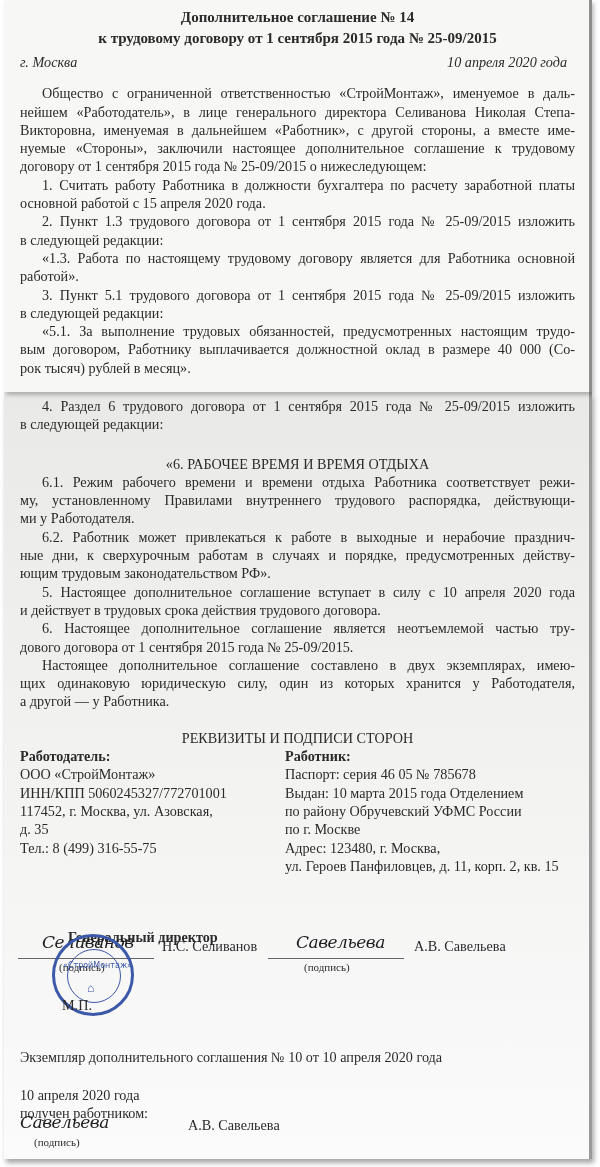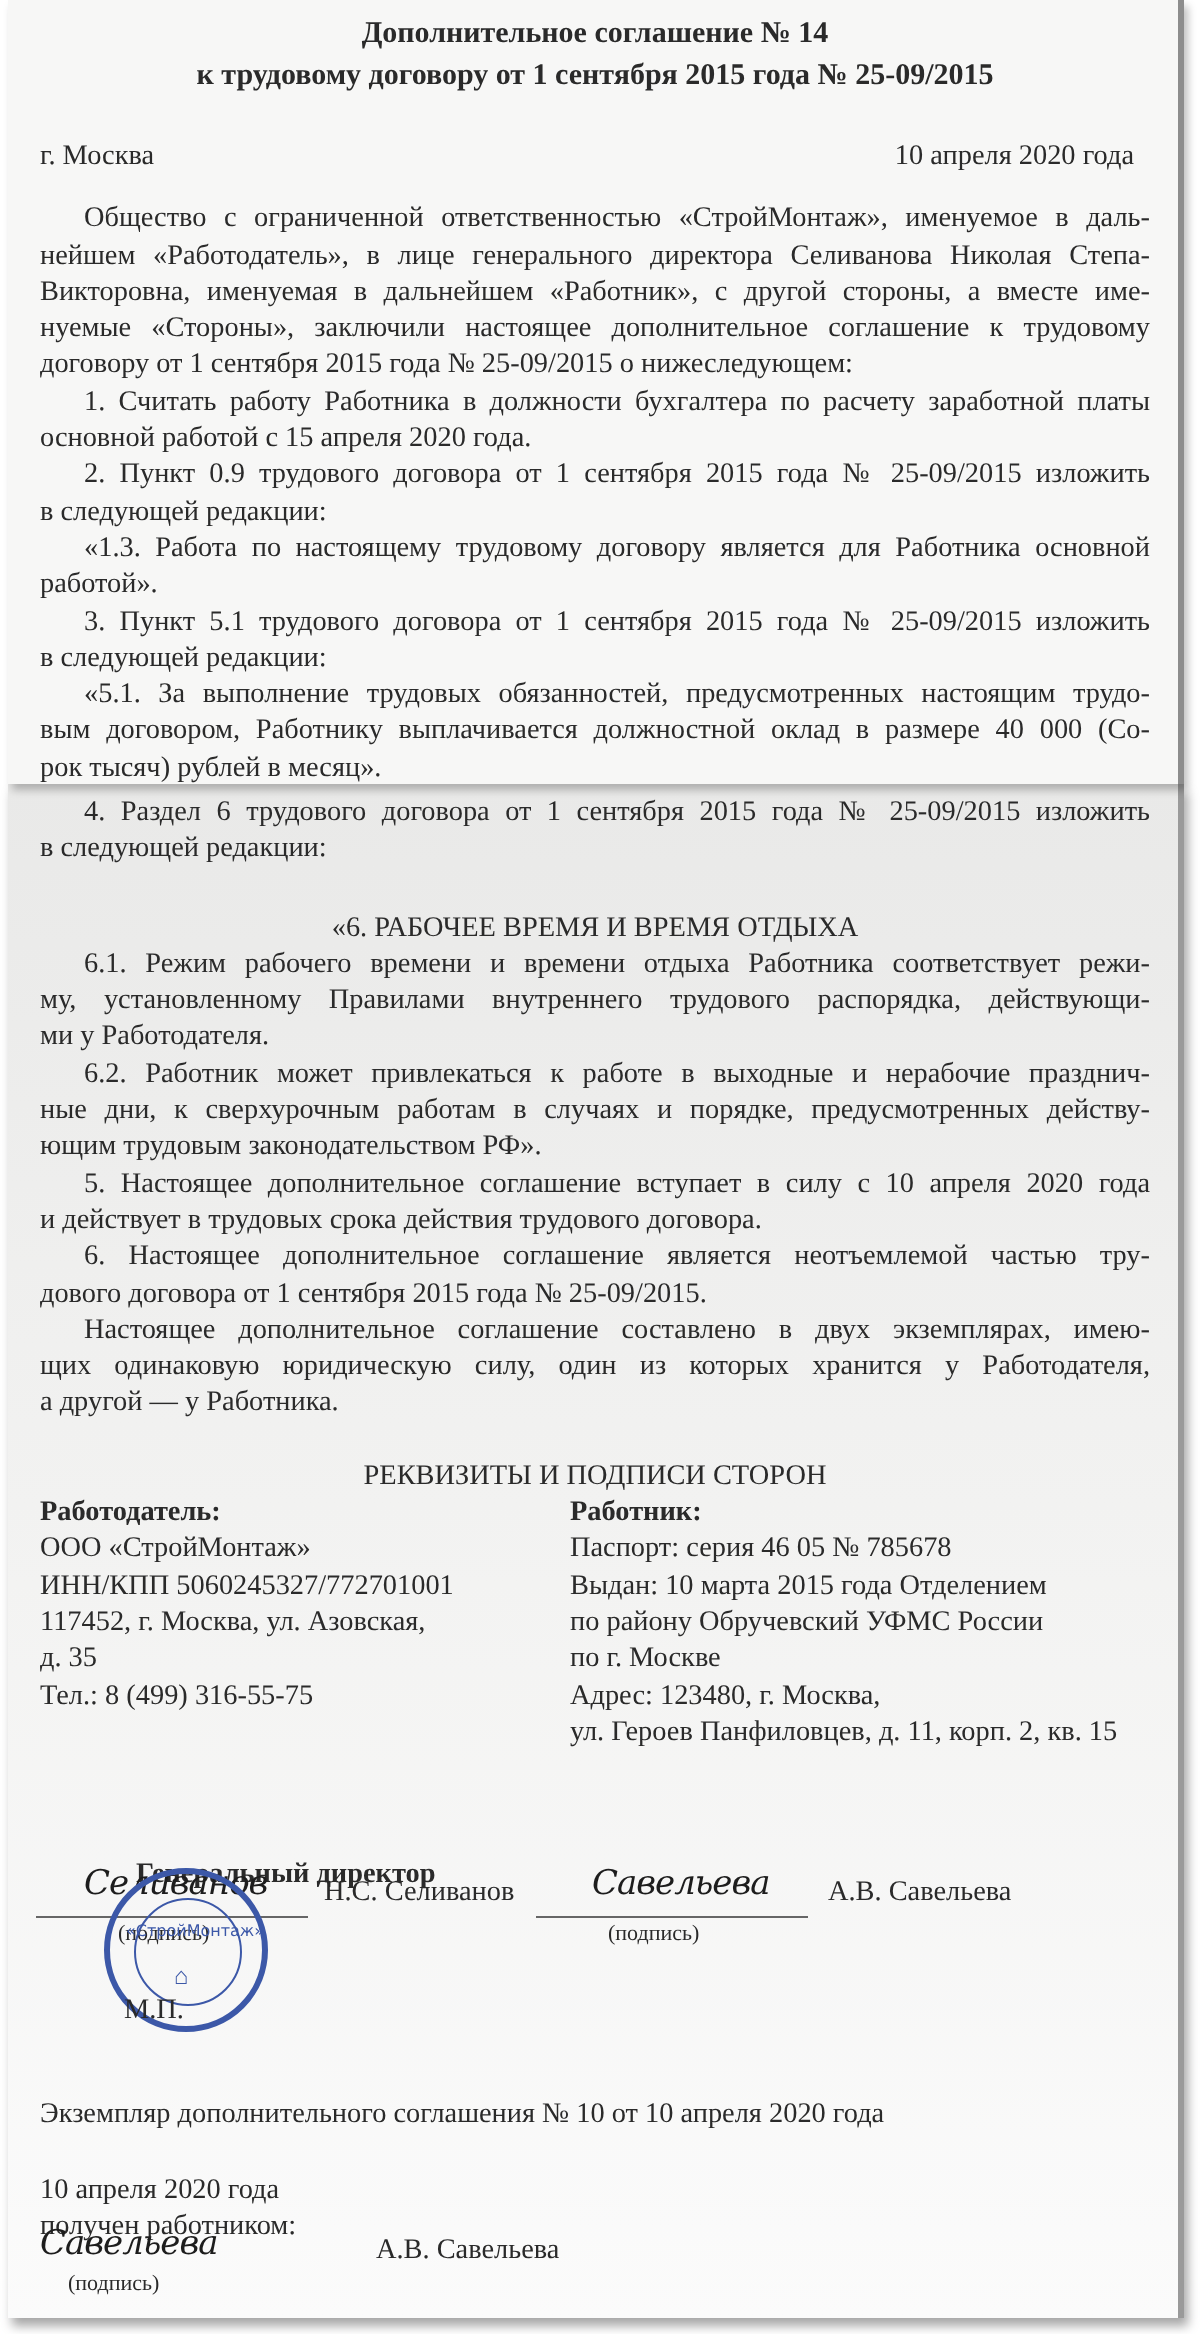--- a/index.html
+++ b/index.html
@@ -56,36 +56,36 @@
       border-radius: 50%; border: 1.5px solid #3c58a8;
     }
   </style>
 </head>
 <body>
 
 <div class="sheet sheet-top">
   <div style="height:7px"></div>
   <div class="title">Дополнительное соглашение № 14</div>
   <div class="title">к трудовому договору от 1 сентября 2015 года № 25-09/2015</div>
-  <div class="row line" style="margin-top:20px; padding-right:8px;">
+  <div class="row line" style="margin-top:4px; padding-right:8px;font-style:italic;">
     <span>г. Москва</span>
     <span>10 апреля 2020 года</span>
   </div>
   <div style="height:13px"></div>
   <div>
     <div class="line j ind">Общество с ограниченной ответственностью «СтройМонтаж», именуемое в даль-</div>
     <div class="line j">нейшем «Работодатель», в лице генерального директора Селиванова Николая Степа-</div>
     <div class="line j">Викторовна, именуемая в дальнейшем «Работник», с другой стороны, а вместе име-</div>
     <div class="line j">нуемые «Стороны», заключили настоящее дополнительное соглашение к трудовому</div>
     <div class="line">договору от 1 сентября 2015 года № 25-09/2015 о нижеследующем:</div>
   </div>
   <div>
     <div class="line j ind">1. Считать работу Работника в должности бухгалтера по расчету заработной платы</div>
     <div class="line">основной работой с 15 апреля 2020 года.</div>
-    <div class="line j ind">2. Пункт 0.9 трудового договора от 1 сентября 2015 года № 25-09/2015 изложить</div>
+    <div class="line j ind">2. Пункт 1.3 трудового договора от 1 сентября 2015 года № 25-09/2015 изложить</div>
     <div class="line">в следующей редакции:</div>
     <div class="line j ind">«1.3. Работа по настоящему трудовому договору является для Работника основной</div>
     <div class="line">работой».</div>
     <div class="line j ind">3. Пункт 5.1 трудового договора от 1 сентября 2015 года № 25-09/2015 изложить</div>
     <div class="line">в следующей редакции:</div>
     <div class="line j ind">«5.1. За выполнение трудовых обязанностей, предусмотренных настоящим трудо-</div>
     <div class="line j">вым договором, Работнику выплачивается должностной оклад в размере 40 000 (Со-</div>
     <div class="line">рок тысяч) рублей в месяц».</div>
   </div>
 </div>

